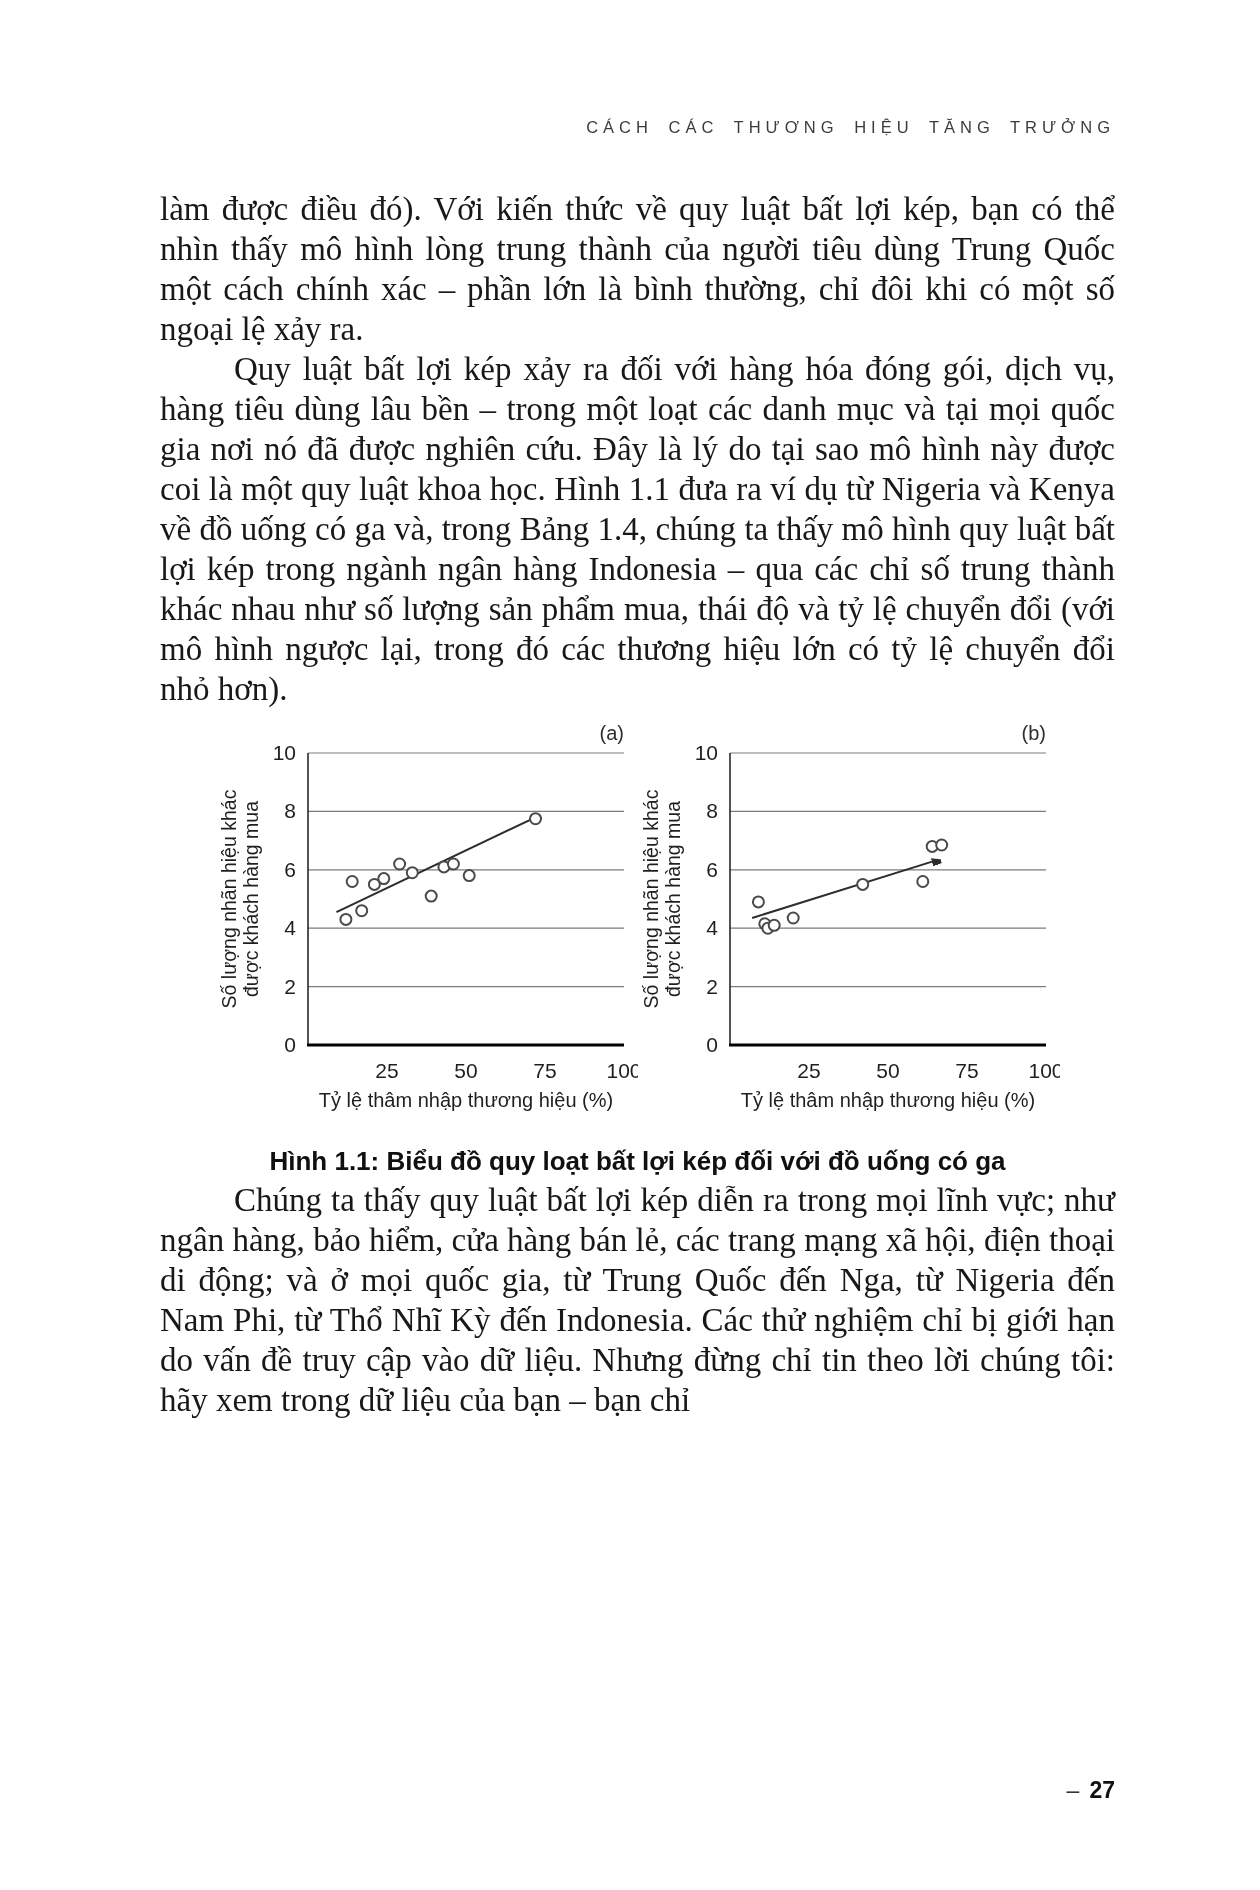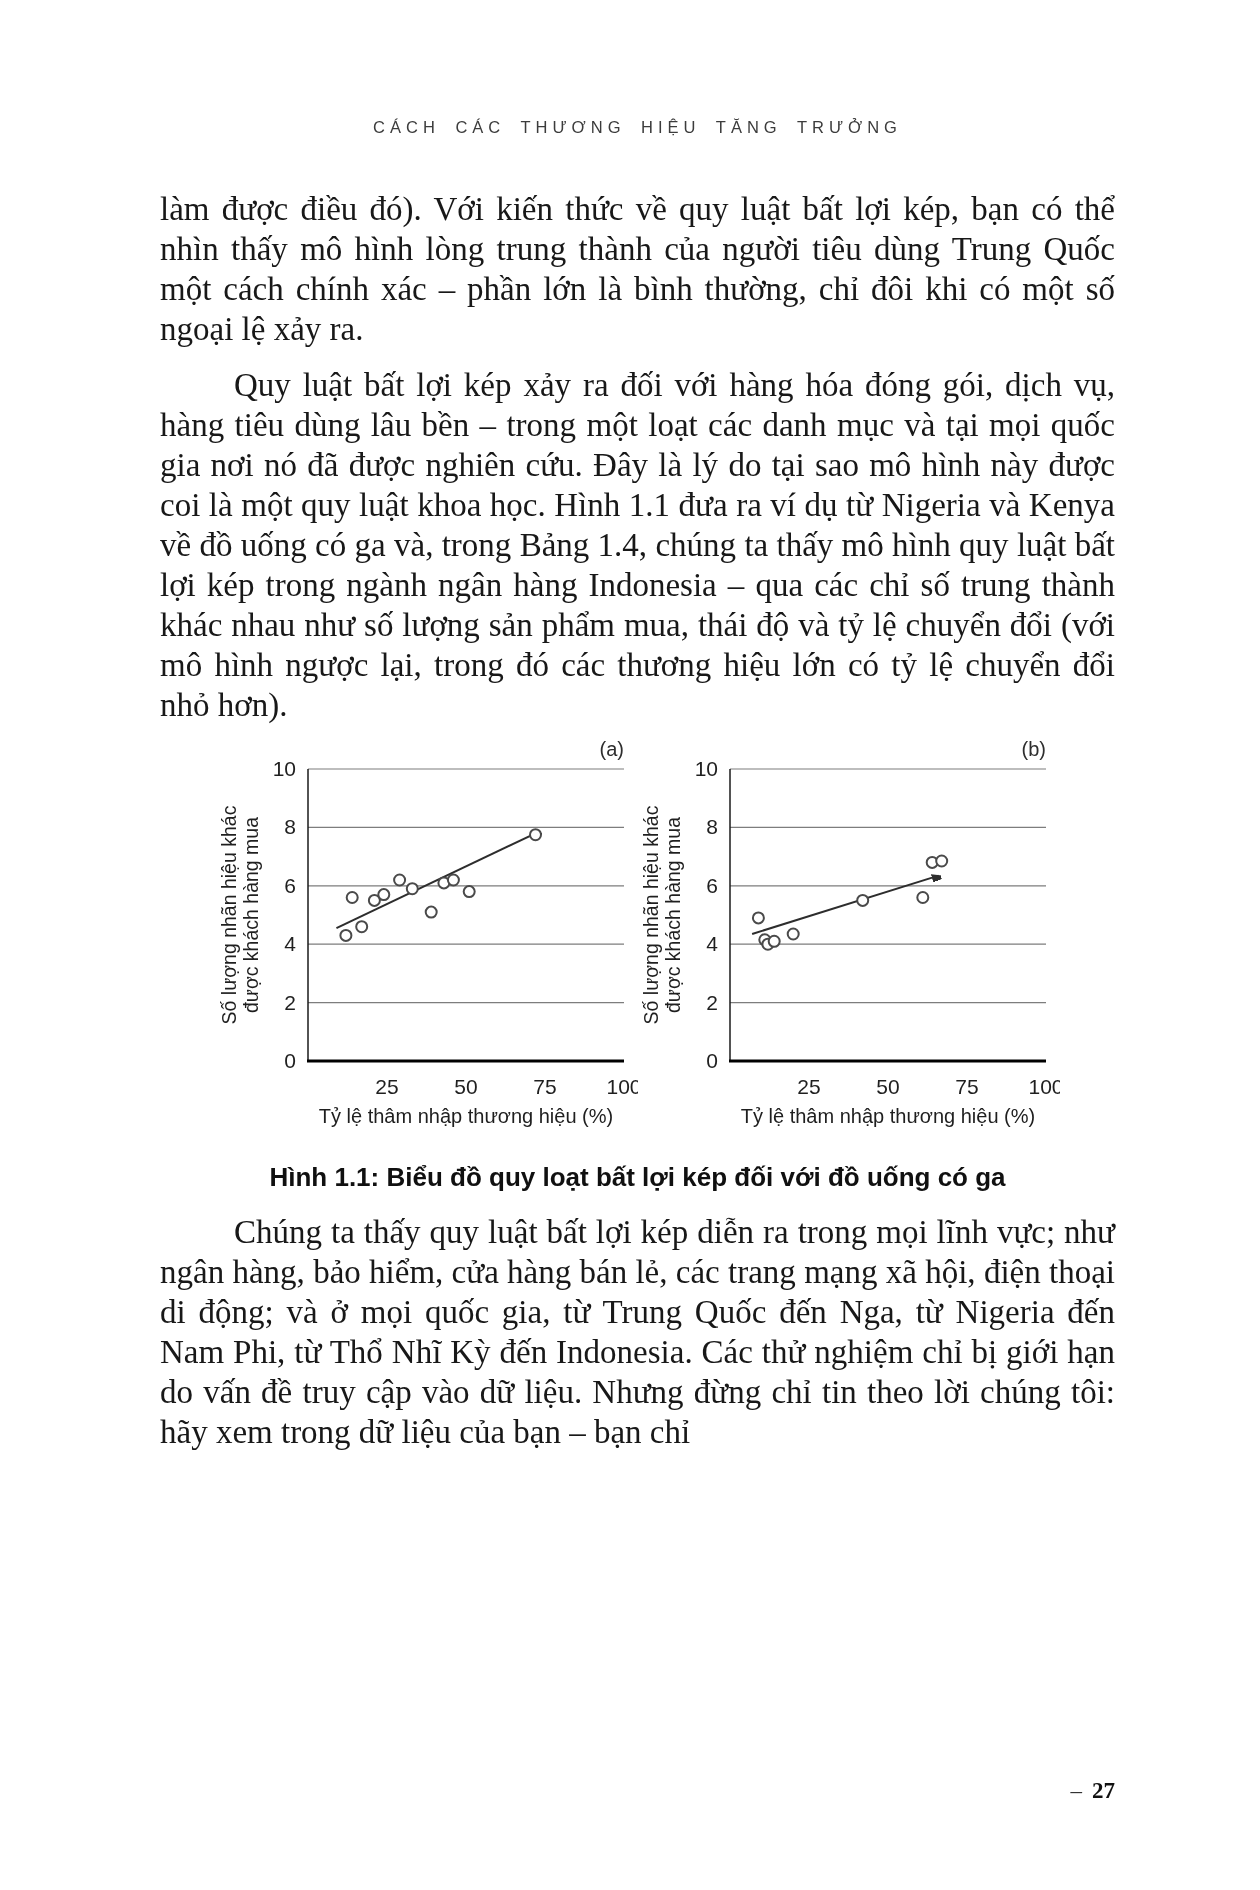--- a/index.html
+++ b/index.html
@@ -13,36 +13,36 @@
     overflow: hidden;
   }
   .content {
     position: absolute;
     left: 160px;
     top: 0;
     width: 955px;
   }
   .running-head {
     margin-top: 118px;
-    text-align: center;
+    text-align: right;
     font-family: "Liberation Sans", "DejaVu Sans", sans-serif;
     font-size: 16.5px;
     letter-spacing: 5px;
     word-spacing: 6px;
     color: #3c3c3c;
   }
   .body-text {
     font-family: "Liberation Serif", "DejaVu Serif", serif;
     font-size: 33px;
     line-height: 40px;
     color: #181818;
     text-align: justify;
     margin: 0;
   }
-  p.indent { text-indent: 74px; margin-top: 16px; }
+  p.indent { text-indent: 74px; }
   #para1 { margin-top: 52px; }
   .figure {
     margin-top: 8px;
     display: flex;
     justify-content: center;
     align-items: flex-start;
   }
   .chart { flex: 0 0 auto; }
   .caption {
     margin-top: 24px;
@@ -51,21 +51,21 @@
     font-weight: bold;
     font-size: 26px;
     line-height: 37px;
     color: #101010;
   }
   #para3 { }
   .page-footer {
     position: absolute;
     right: 145px;
     bottom: 86px;
-    font-family: Liberation Serif, serif;
+    font-family: Liberation Sans, sans-serif;
     font-size: 23px;
     color: #333;
   }
   .page-footer .num {
     font-weight: bold;
     color: #111;
     margin-left: 10px;
   }
 </style>
 </head>

